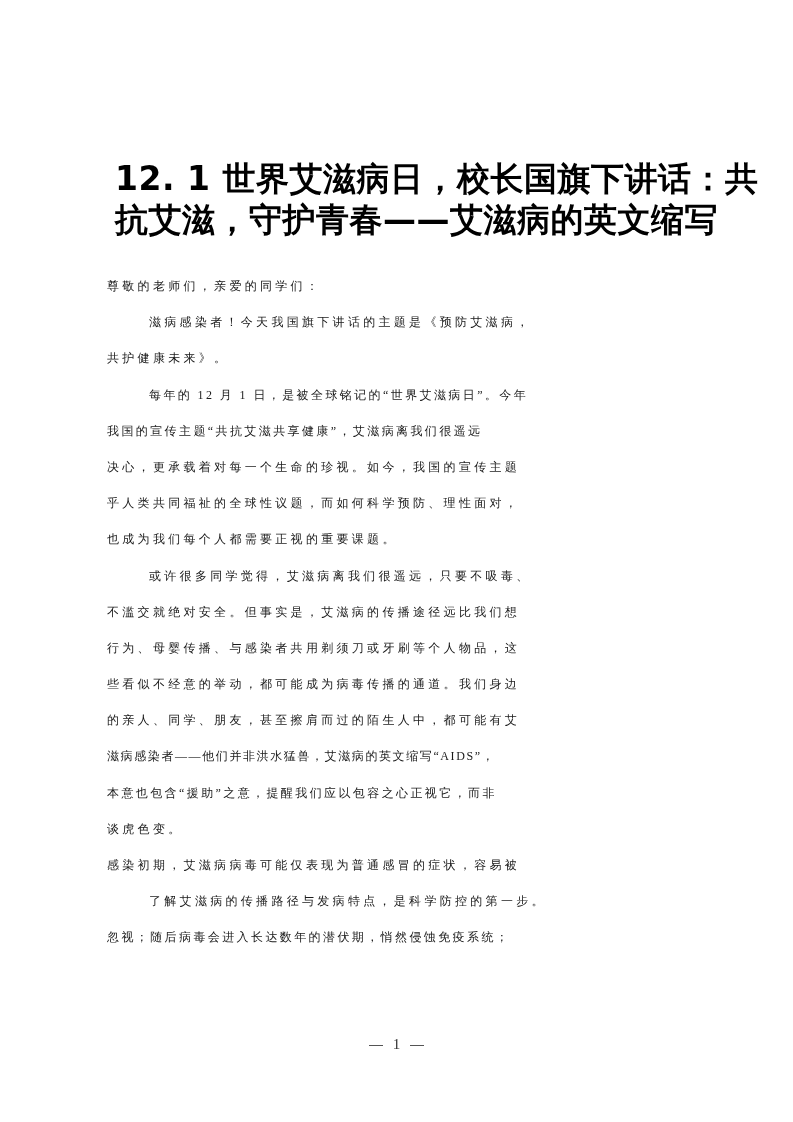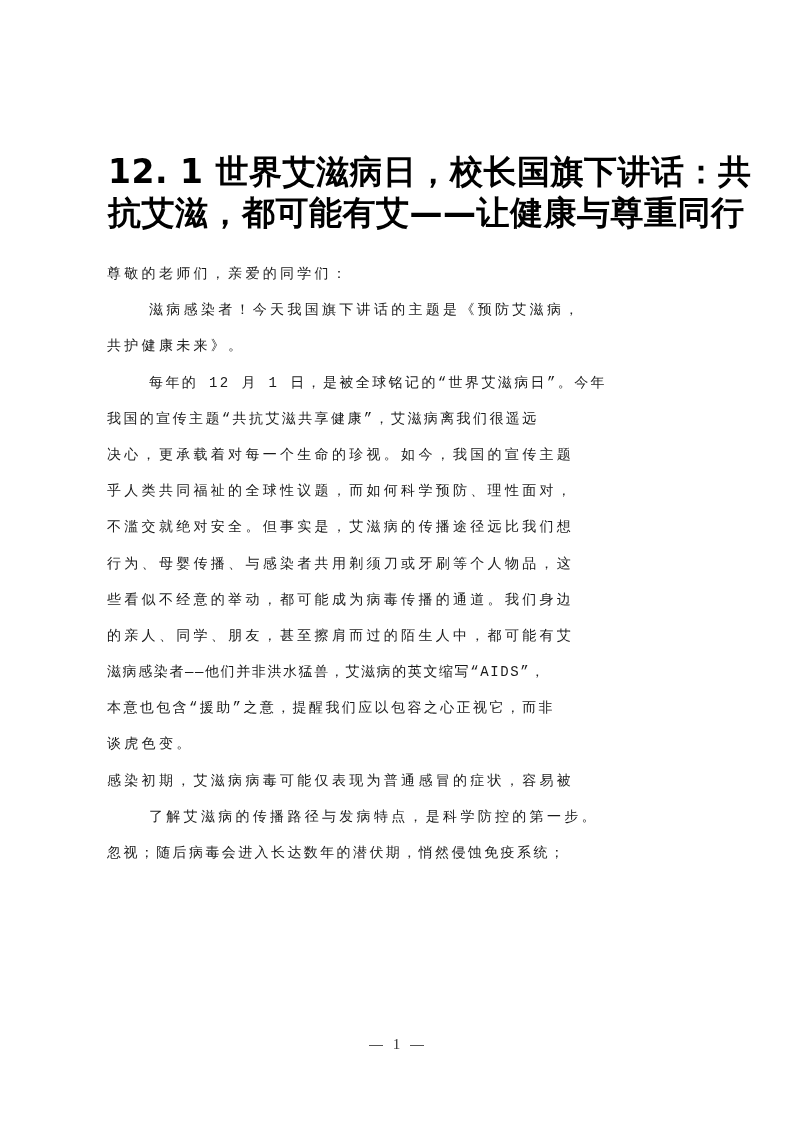--- a/index.html
+++ b/index.html
@@ -33,24 +33,24 @@
       color: #000000;
       letter-spacing: 0.5px;
     }
     .title .tline {
       display: block;
       white-space: nowrap;
     }
     .body-text {
       position: absolute;
       left: 107px;
-      top: 256px;
+      top: 268px;
       width: 590px;
-      font-family: Liberation Mono, monospace;
-      font-size: 14px;
+      font-family: Liberation Serif, serif;
+      font-size: 12px;
       line-height: 36.2px;
       color: #1a1a1a;
     }
     .body-text .line {
       display: block;
       white-space: nowrap;
       letter-spacing: 3.3px;
       height: 36.2px;
     }
     .body-text .line.indent {
@@ -79,33 +79,35 @@
       background: #555555;
       vertical-align: middle;
       margin: 0 6px;
     }
   </style>
 </head>
 <body>
 
 <div class="page">
 
-  <h1 class="title" style="margin:1px;">
+  <h1 class="title" style="margin:8px;">
     <span class="tline">12. 1 世界艾滋病日，校长国旗下讲话：共</span>
-    <span class="tline">抗艾滋，都可能有艾——让健康与尊重同行</span>
+    <span class="tline">抗艾滋，守护青春——艾滋病的英文缩写</span>
   </h1>
 
   <div class="body-text">
     <span class="line">尊敬的老师们，亲爱的同学们：</span>
     <span class="line indent">滋病感染者！今天我国旗下讲话的主题是《预防艾滋病，</span>
     <span class="line">共护健康未来》。</span>
     <span class="line indent tight">每年的 12 月 1 日，是被全球铭记的“世界艾滋病日”。今年</span>
     <span class="line tight">我国的宣传主题“共抗艾滋共享健康”，艾滋病离我们很遥远</span>
     <span class="line">决心，更承载着对每一个生命的珍视。如今，我国的宣传主题</span>
     <span class="line">乎人类共同福祉的全球性议题，而如何科学预防、理性面对，</span>
+    <span class="line">也成为我们每个人都需要正视的重要课题。</span>
+    <span class="line indent">或许很多同学觉得，艾滋病离我们很遥远，只要不吸毒、</span>
     <span class="line">不滥交就绝对安全。但事实是，艾滋病的传播途径远比我们想</span>
     <span class="line">行为、母婴传播、与感染者共用剃须刀或牙刷等个人物品，这</span>
     <span class="line">些看似不经意的举动，都可能成为病毒传播的通道。我们身边</span>
     <span class="line">的亲人、同学、朋友，甚至擦肩而过的陌生人中，都可能有艾</span>
     <span class="line tighter">滋病感染者——他们并非洪水猛兽，艾滋病的英文缩写“AIDS”，</span>
     <span class="line tight">本意也包含“援助”之意，提醒我们应以包容之心正视它，而非</span>
     <span class="line">谈虎色变。</span>
     <span class="line">感染初期，艾滋病病毒可能仅表现为普通感冒的症状，容易被</span>
     <span class="line indent">了解艾滋病的传播路径与发病特点，是科学防控的第一步。</span>
     <span class="line tight">忽视；随后病毒会进入长达数年的潜伏期，悄然侵蚀免疫系统；</span>

